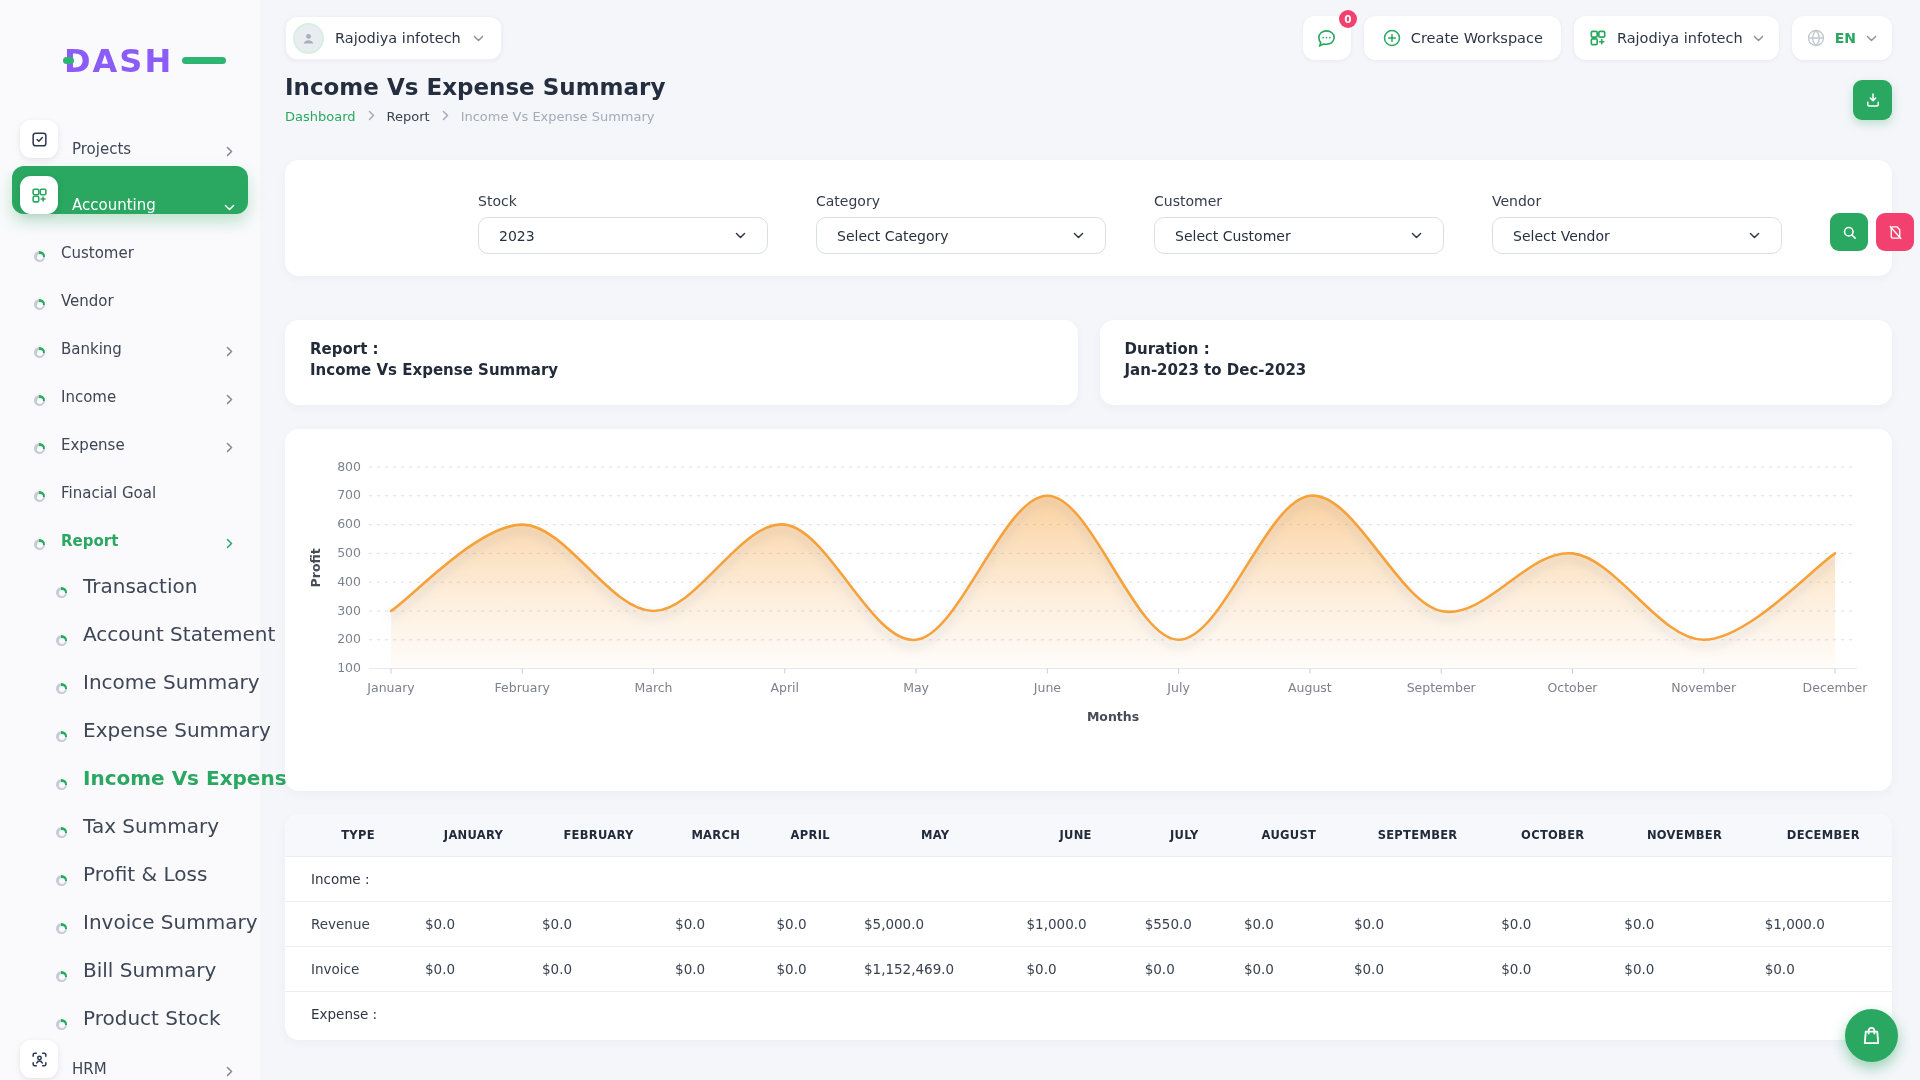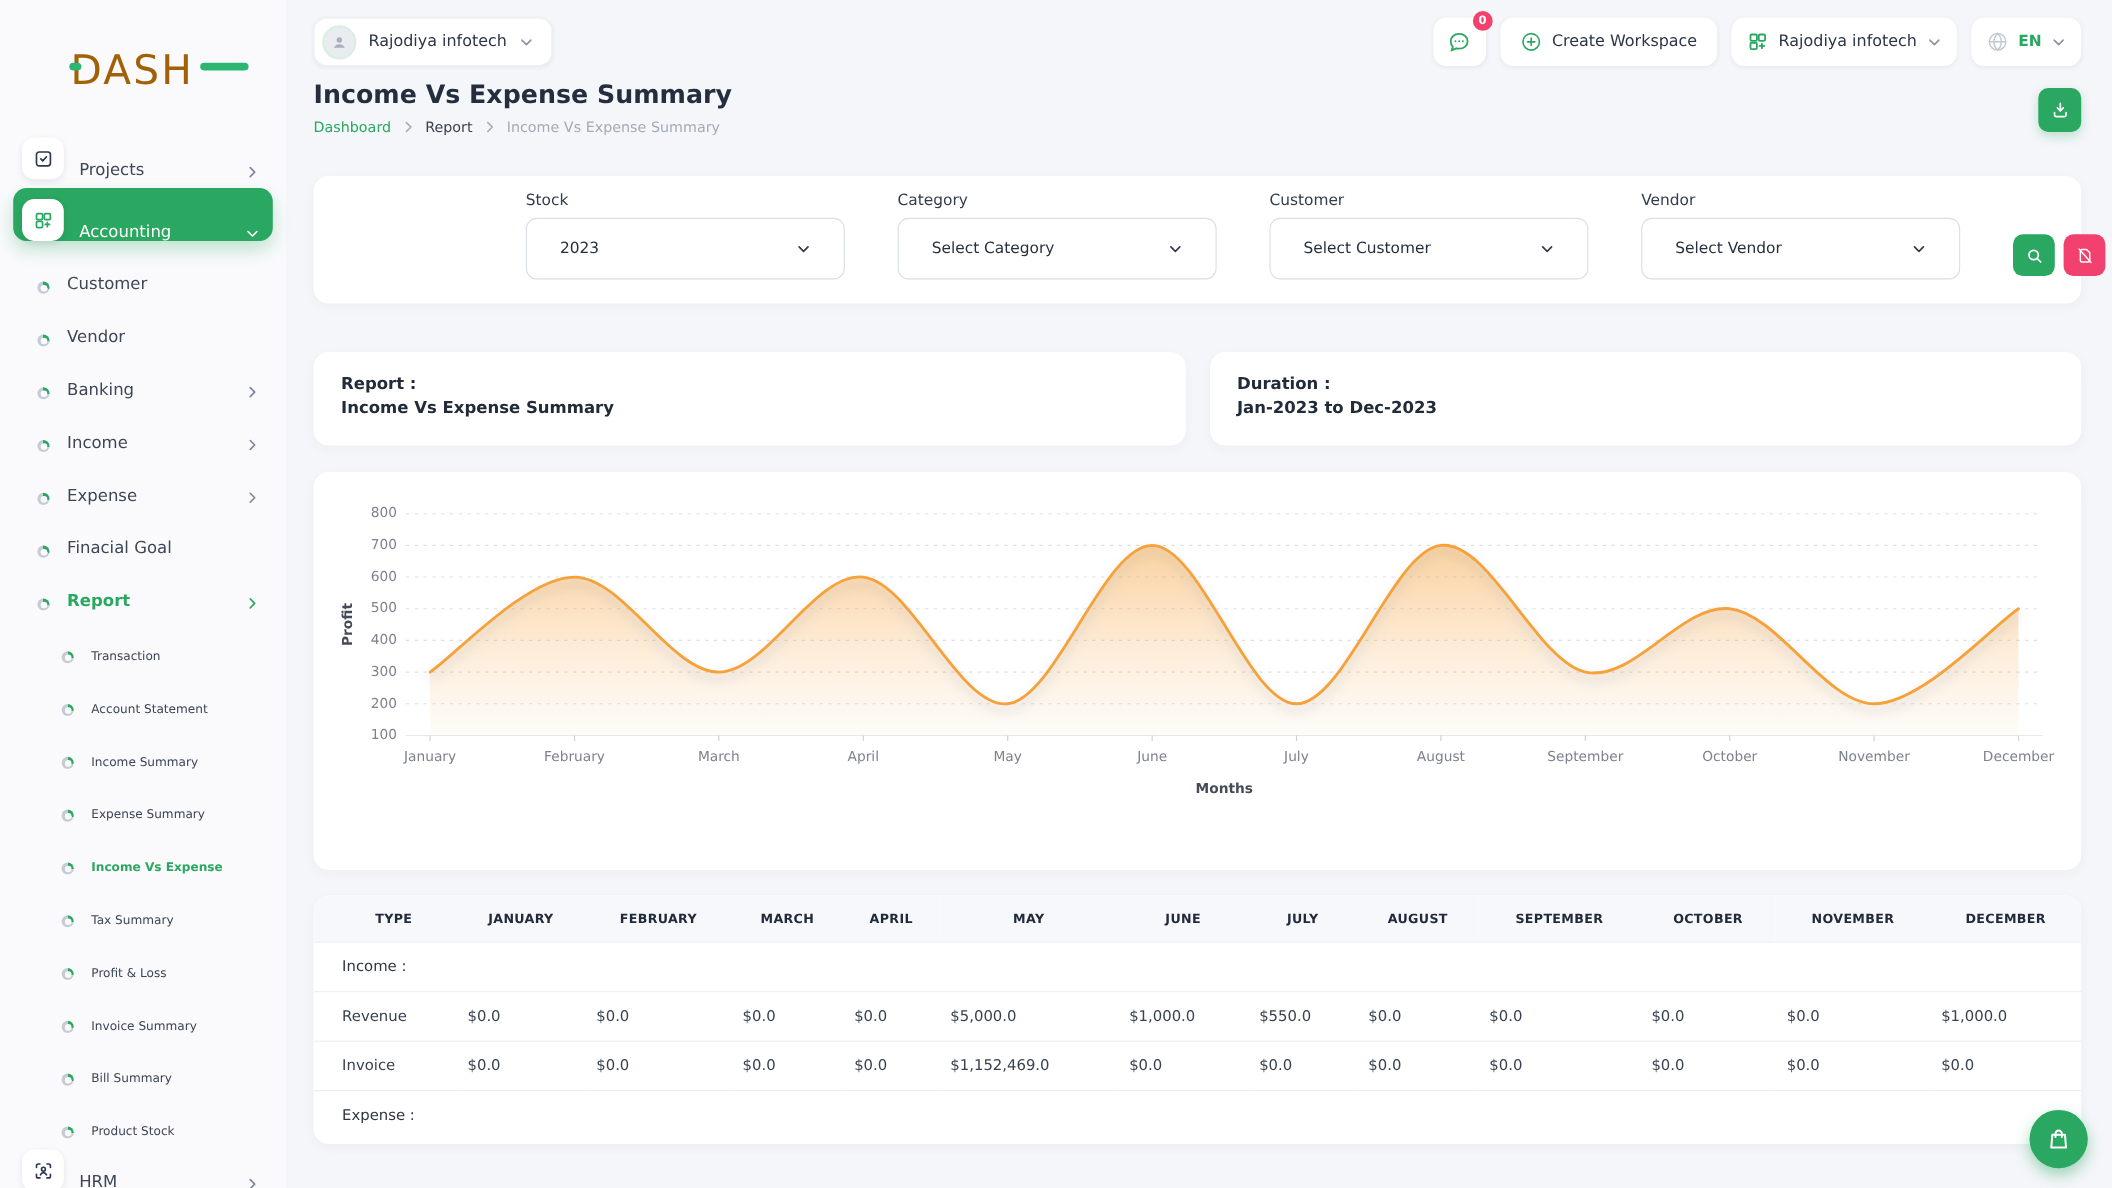--- a/index.html
+++ b/index.html
@@ -15,34 +15,34 @@
     --orange:#f6a23a;
   }
   *{margin:0;padding:0;box-sizing:border-box}
   html,body{width:1920px;height:1080px;overflow:hidden;background:var(--bg);
     font-family:"DejaVu Sans","Liberation Sans",sans-serif;color:var(--ink)}
   .app{position:relative;width:1920px;height:1080px}
 
   
   .sidebar{position:absolute;left:0;top:0;bottom:0;width:260px;background:#fafafc;padding-top:42px}
   .logo{position:relative;margin:0 0 36px 64px;width:150px;cursor:pointer}
-  .logo-text{font-size:37px;font-weight:normal;color:#a16207;letter-spacing:2px;position:relative;z-index:1}
+  .logo-text{font-size:32px;font-weight:bold;color:#8b5cf6;letter-spacing:2px;position:relative;z-index:1}
   .logo-dot{position:absolute;left:-1px;top:15px;width:11px;height:7px;border-radius:4px;background:#2cb671;z-index:2}
   .logo-bar{position:absolute;right:-12px;top:15px;width:44px;height:7px;border-radius:4px;background:#2cb671;z-index:0}
   .nav{padding-top:2px}
   .nav-item{display:flex;align-items:flex-end;height:40px;margin:0 12px 8px;border-radius:12px;
     color:var(--ink-soft);font-size:15px;cursor:pointer}
   .nav-item.boxed{padding-left:8px}
   .nav-item.boxed .nav-label{margin-left:14px}
   .nav-item.pill{background:var(--green);height:48px;padding-left:8px;margin-bottom:8px;
     box-shadow:0 8px 16px var(--green-soft)}
   .nav-item.pill .nav-label{color:#fff;font-weight:400;margin-left:14px}
   .nav-item.pill .chev{color:#fff}
   .nav-item.plain{padding-left:22px}
-  .nav-item.sub{padding-left:44px;font-size:11px}
+  .nav-item.sub{padding-left:44px;font-size:20px}
   .nav-item .nav-label{white-space:nowrap}
   .plain .nav-label,.sub .nav-label{margin-left:16px}
   .nav-item.active-text .nav-label{color:var(--green);font-weight:700}
   .nav-item.active-text .chev{color:var(--green)}
   .iconbox{width:38px;height:38px;flex:none;border-radius:11px;background:#fff;
     box-shadow:0 2px 6px rgba(25,39,70,.10);display:flex;align-items:center;justify-content:center}
   .donut{width:11px;height:11px;flex:none;border-radius:50%;position:relative;
     background:conic-gradient(var(--green) 0 100deg,#c6ccd6 100deg 360deg)}
   .donut::after{content:"";position:absolute;inset:2.5px;background:#fafafc;border-radius:50%}
   .chev{margin-left:auto;margin-right:12px;display:flex;color:#7d8698}
@@ -78,22 +78,22 @@
   .dl-btn{margin-left:auto;margin-top:6px;width:39px;height:40px;border:none;border-radius:9px;
     background:var(--green);display:flex;align-items:center;justify-content:center;cursor:pointer;
     box-shadow:0 4px 10px var(--green-soft)}
 
   .card{background:var(--card);border-radius:14px;box-shadow:0 3px 10px rgba(25,39,70,.04)}
 
   .filter-card{margin-top:36px;height:116px;display:flex;align-items:flex-end;
     padding:0 24px 22px 193px;gap:48px}
   .field{width:290px;flex:none}
   .field-label{font-size:14px;color:#333c4d;margin-bottom:8px}
-  .select{height:56px;border:1px solid #d9dee8;border-radius:10px;display:flex;align-items:center;
-    padding:0 30px;font-size:14px;color:#27303f;cursor:pointer;background:#fff}
+  .select{height:37px;border:1px solid #d9dee8;border-radius:10px;display:flex;align-items:center;
+    padding:0 20px;font-size:14px;color:#27303f;cursor:pointer;background:#fff}
   .select .chev{color:#2f3848;margin-right:0}
   .select .chev svg{transform:rotate(90deg)}
   .filter-actions{margin-left:auto;display:flex;gap:8px;align-items:flex-end;padding-bottom:3px}
   .sq-btn{width:38px;height:38px;border:none;border-radius:9px;display:flex;align-items:center;
     justify-content:center;cursor:pointer}
   .sq-btn.search{background:var(--green)}
   .sq-btn.reset{background:var(--pink)}
 
   .info-row{margin-top:44px;display:flex;gap:22px}
   .info-card{flex:1;height:85px;padding:20px 25px}

